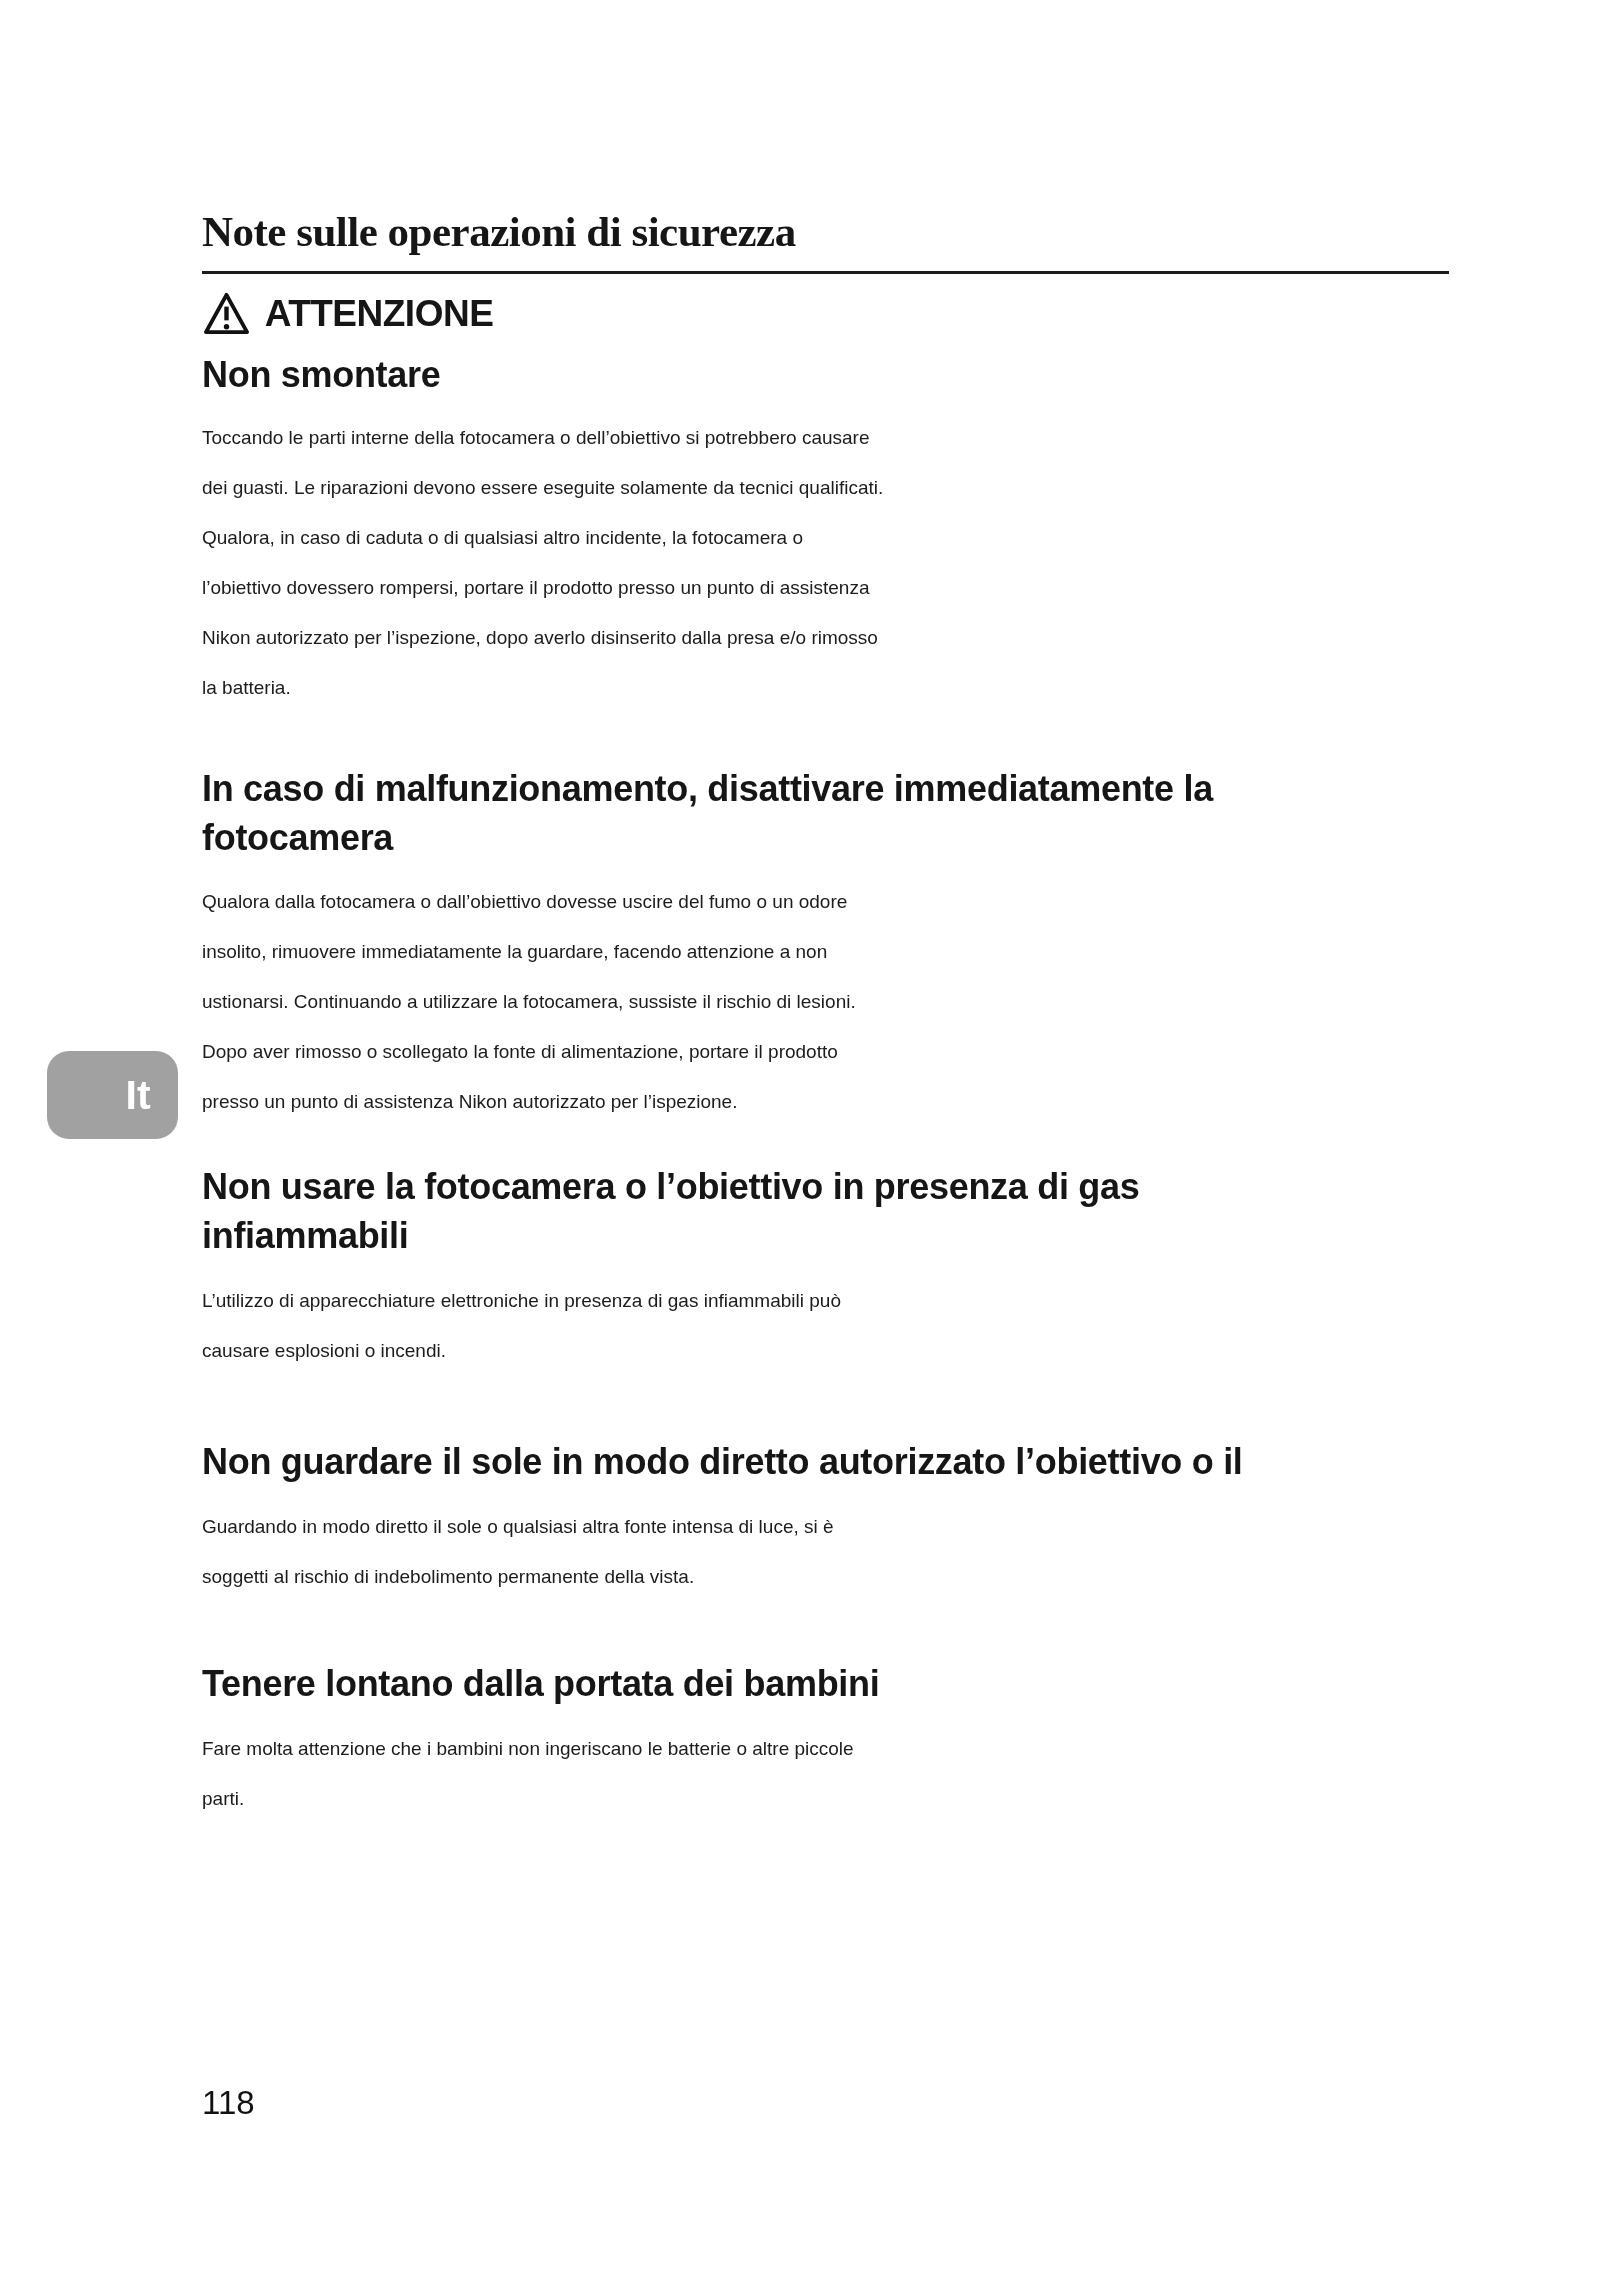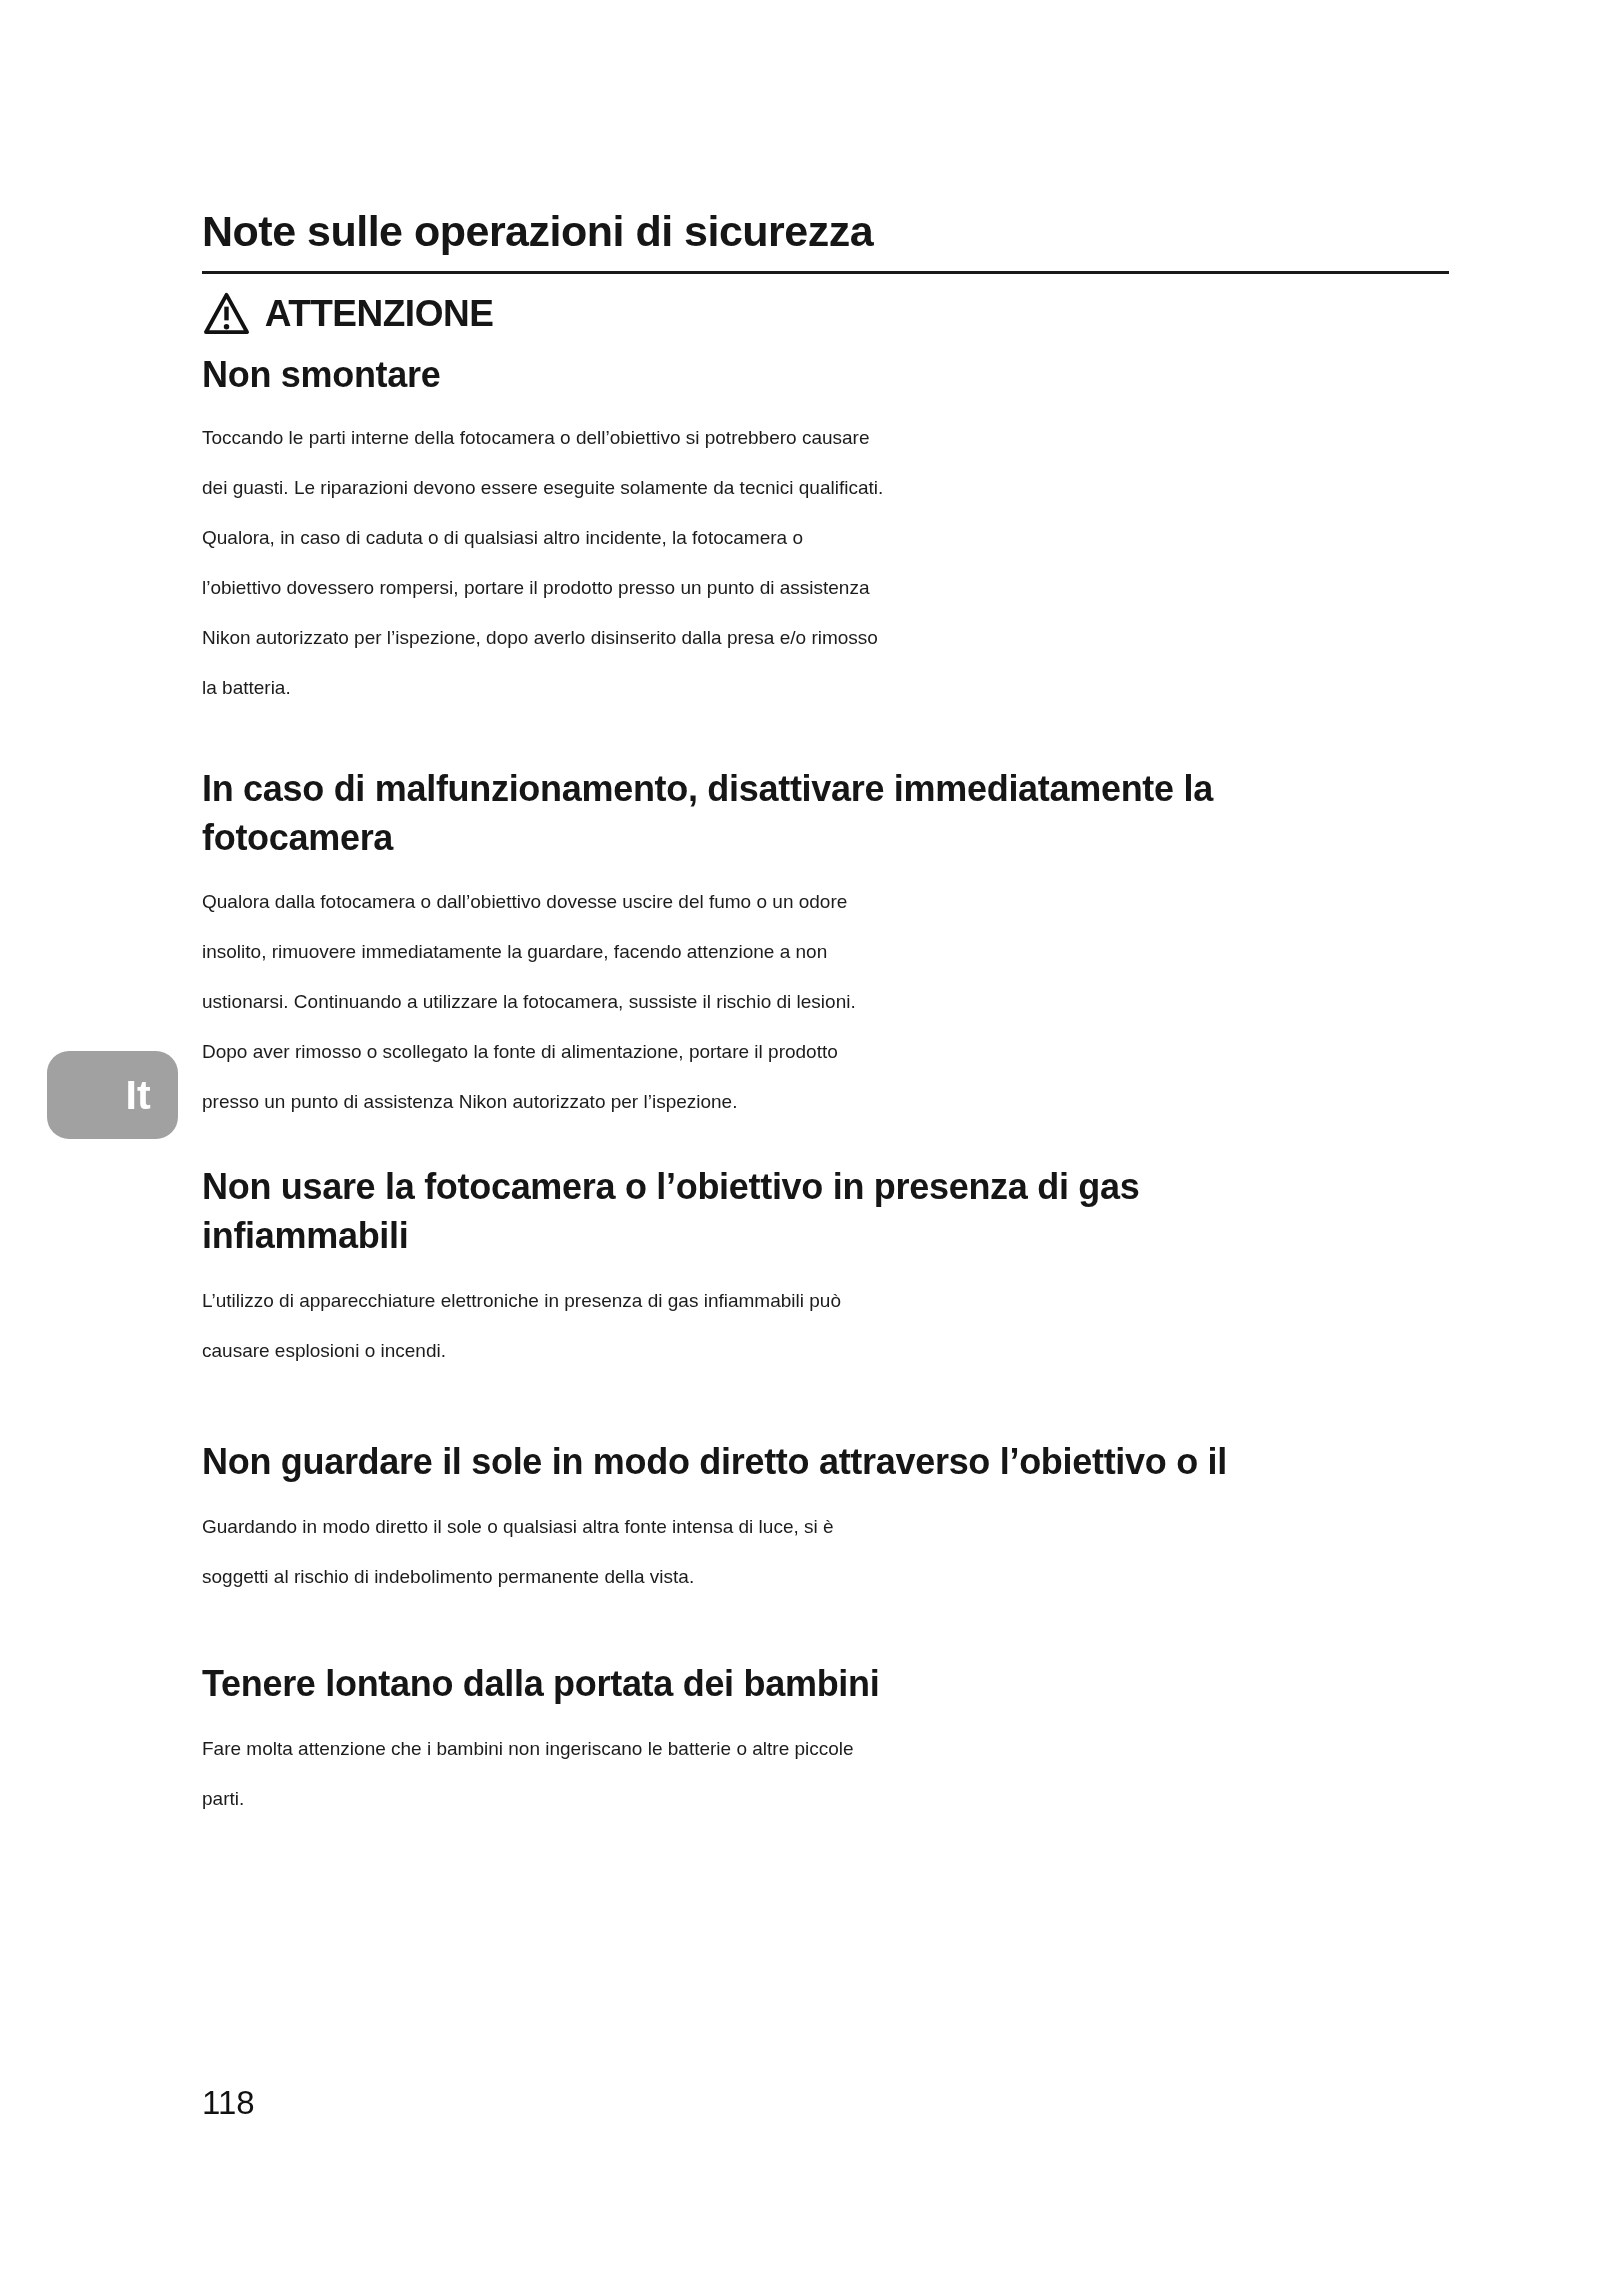--- a/index.html
+++ b/index.html
@@ -22,20 +22,21 @@
     top: 0;
     width: 1247px;
   }
   .title {
     margin: 206px 0 0 0;
     font-size: 43px;
     line-height: 51px;
     font-weight: 700;
     letter-spacing: -0.5px;
     white-space: nowrap;
+    font-family: Liberation Serif, serif;
   }
   .rule {
     margin-top: 13.7px;
     height: 2.9px;
     background: #1a1a1a;
     width: 100%;
   }
   .warn-row {
     margin-top: 15.7px;
     height: 49px;
@@ -157,21 +158,21 @@
         <div class="hl">infiammabili</div>
       </div>
       <div class="para mt-p3">
         <div class="line">L’utilizzo di apparecchiature elettroniche in presenza di gas infiammabili può</div>
         <div class="line">causare esplosioni o incendi.</div>
       </div>
     </div>
 
     <div>
       <div class="sec-heading mt-h4">
-        <div class="hl">Non guardare il sole in modo diretto attraverso l’obiettivo o il</div>
+        <div class="hl">Non guardare il sole in modo diretto autorizzato l’obiettivo o il</div>
       </div>
       <div class="para mt-p4">
         <div class="line">Guardando in modo diretto il sole o qualsiasi altra fonte intensa di luce, si è</div>
         <div class="line">soggetti al rischio di indebolimento permanente della vista.</div>
       </div>
     </div>
 
     <div>
       <div class="sec-heading mt-h5">
         <div class="hl">Tenere lontano dalla portata dei bambini</div>

